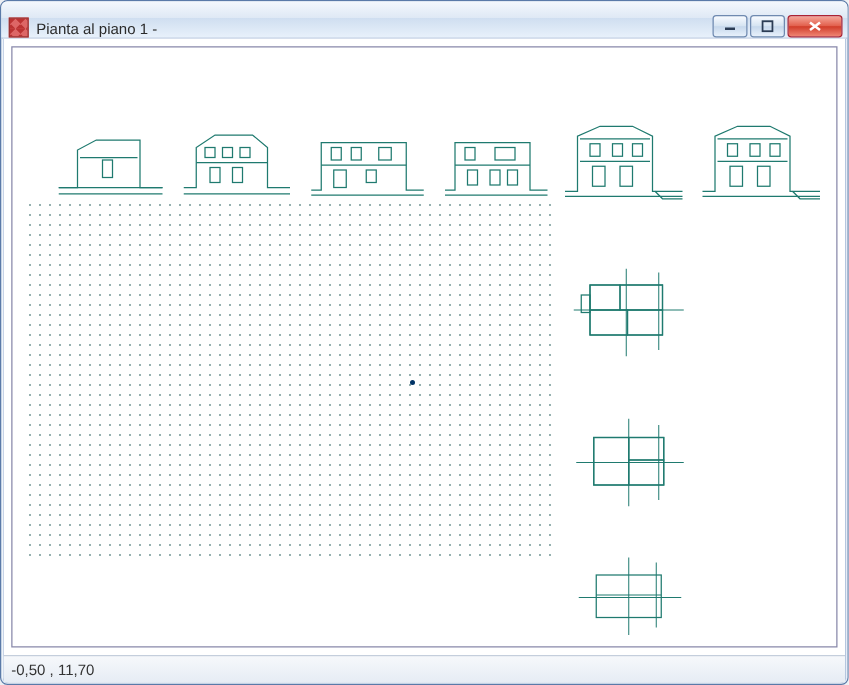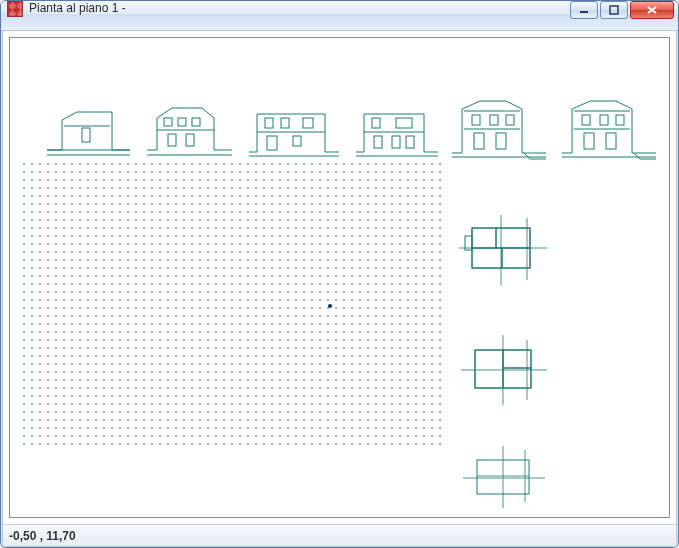--- a/index.html
+++ b/index.html
@@ -20,21 +20,21 @@
     background: #fff;
     overflow: hidden;
     box-shadow: inset 0 0 0 1px #dfe9f5;
     position: relative;
   }
   .titlebar {
     height: 30px;
     background: linear-gradient(to bottom, #f4f8fd, #dfe9f5 45%, #cfdef0 46%, #e8f1fb);
     border-bottom: 1px solid #b6c6df;
     display: flex;
-    align-items: flex-start;
+    align-items: flex-end;
     padding: 0 4px 0 6px;
     gap: 6px;
   }
   .app-icon {
     width: 16px; height: 16px;
     display: inline-block;
     background:
       linear-gradient(45deg, #b33 25%, transparent 25%),
       linear-gradient(-45deg, #b33 25%, transparent 25%),
       linear-gradient(45deg, transparent 75%, #b33 75%),
@@ -66,21 +66,20 @@
   .win-btn svg { display: block; }
 
   .client {
     position: absolute;
     top: 30px; left: 1px; right: 1px; bottom: 0;
     background: #fff;
     border: 1px solid #b6c6df;
     border-top: none;
     border-bottom-left-radius: 5px;
     border-bottom-right-radius: 5px;
-    font-weight: bold;
   }
   .bezel {
     position: absolute;
     top: 6px; left: 6px; right: 6px; bottom: 28px;
     border: 1px solid #88a;
     background: #fff;
   }
   .canvas {
     position: absolute;
     inset: 2px;

